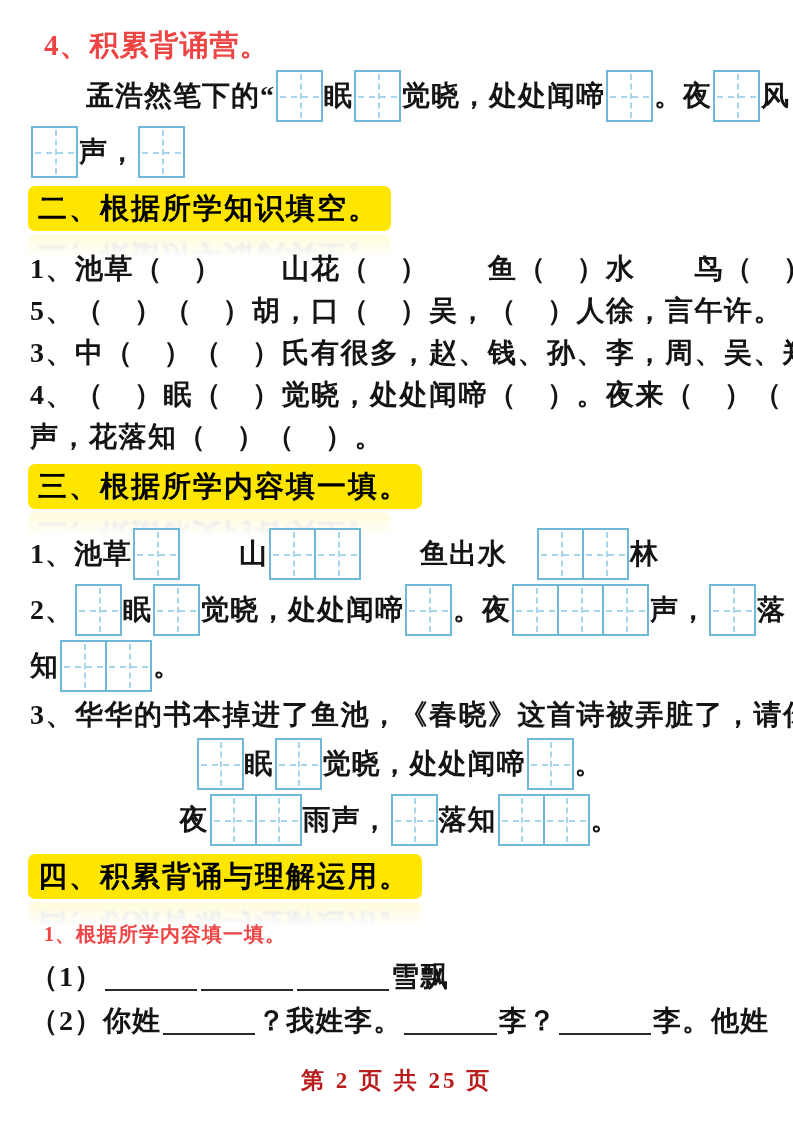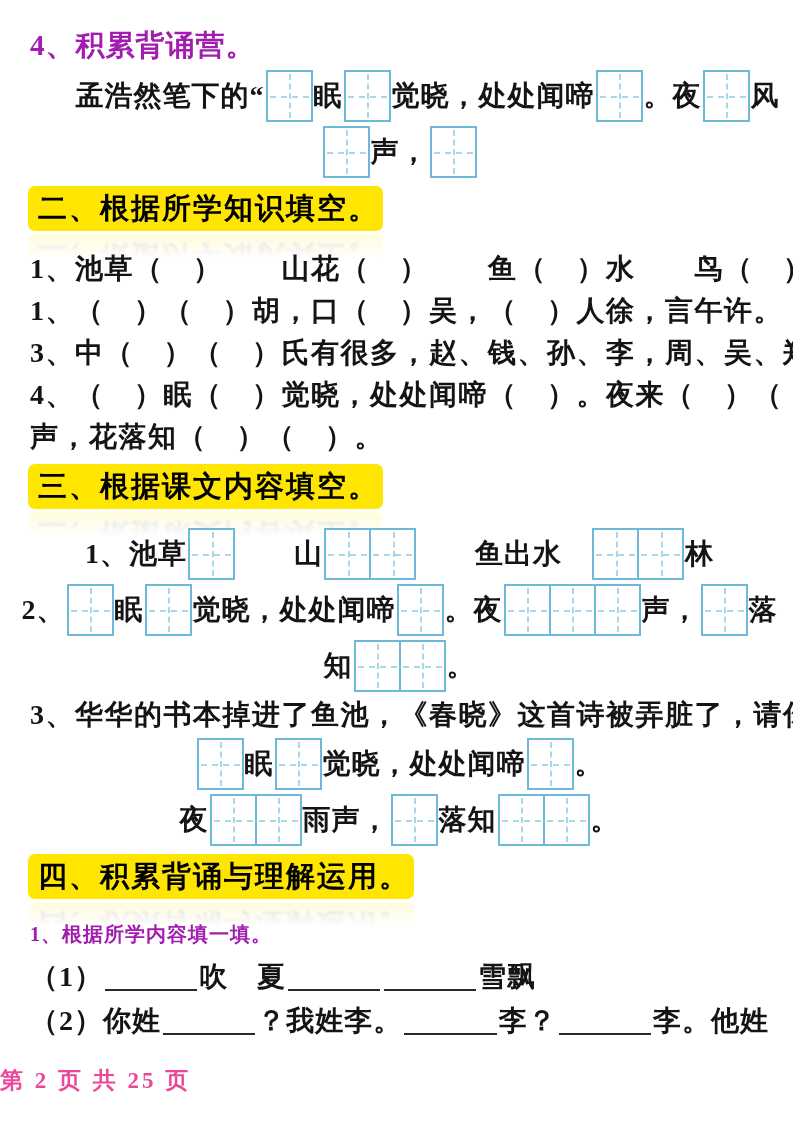--- a/index.html
+++ b/index.html
@@ -4,31 +4,31 @@
 <style>
   html,body{margin:0;padding:0;}
   body{
     width:793px;height:1122px;background:#ffffff;overflow:hidden;
     font-family:"Liberation Serif","DejaVu Serif",serif;color:#141414;
     position:relative;
   }
   .page{box-sizing:border-box;padding:26px 24px 0 28px;}
 
   .red-heading{
-    color:#a21caf;font-size:29px;font-weight:700;
-    line-height:38px;margin:0 0 4px 2px;letter-spacing:1px;
+    color:#ef4444;font-size:29px;font-weight:700;
+    line-height:38px;margin:0 0 4px 16px;letter-spacing:1px;
   }
   .red-heading.small{font-size:20px;line-height:36px;margin-top:2px;}
 
   .yh-wrap{position:relative;margin:6px 0 14px 0;height:48px;}
   .yh-box{
     display:inline-block;background:#ffe600;color:#000;
     font-family:"Liberation Sans","DejaVu Sans",sans-serif;
     font-weight:800;font-size:29px;line-height:38px;
-    padding:3px 4px 4px 10px;border-radius:7px;letter-spacing:2px;
+    padding:3px 12px 4px 10px;border-radius:7px;letter-spacing:2px;
   }
   .yh-reflect{
     position:absolute;top:100%;left:0;transform:scaleY(-1);
     opacity:.16;filter:blur(1px);pointer-events:none;
     -webkit-mask-image:linear-gradient(to top,rgba(0,0,0,.9),transparent 55%);
     mask-image:linear-gradient(to top,rgba(0,0,0,.9),transparent 55%);
   }
 
   .textline{
     font-size:28px;line-height:42px;letter-spacing:1.5px;
@@ -38,66 +38,66 @@
     font-size:28px;line-height:42px;letter-spacing:1px;
     white-space:pre;display:flex;align-items:baseline;margin:2px 0 0 2px;font-weight:600;
   }
   .blank{
     display:inline-block;border-bottom:2px solid #2a2a2a;
     height:4px;align-self:flex-end;margin:0 2px 7px 2px;
   }
 
   .boxline{
     display:flex;align-items:center;min-height:56px;margin:0 0 0 2px;
-    white-space:pre;font-weight:600;justify-content:center;
+    white-space:pre;font-weight:600;
   }
   .boxline.center{justify-content:center;}
   .boxline .txt{font-size:28px;letter-spacing:1px;}
   .box-group{display:flex;flex-shrink:0;margin:0 1px;}
   .tian{
     width:47px;height:52px;box-sizing:border-box;
     border:2px solid #6fb9d8;background:#fff;position:relative;flex-shrink:0;
   }
   .box-group .tian + .tian{margin-left:-2px;}
   .tian::before{
     content:"";position:absolute;left:2px;right:2px;top:50%;
     border-top:2px dashed #a9d6ea;
   }
   .tian::after{
     content:"";position:absolute;top:2px;bottom:2px;left:50%;
     border-left:2px dashed #a9d6ea;
   }
 
   .footer{
-    position:absolute;left:0;right:0;bottom:26px;text-align:left;
-    color:#ec4899;font-size:23px;letter-spacing:3px;font-weight:600;
+    position:absolute;left:0;right:0;bottom:26px;text-align:center;
+    color:#b91c1c;font-size:23px;letter-spacing:3px;font-weight:600;
     font-family:"Liberation Serif","DejaVu Serif",serif;
   }
 </style>
 </head>
 <body>
 
 <div class="page">
   <div>
       <div class="red-heading">4、积累背诵营。</div>
       <div class="boxline" style="padding-left: 56px;"><span class="txt">孟浩然笔下的“</span><span class="box-group"><span class="tian"></span></span><span class="txt">眠</span><span class="box-group"><span class="tian"></span></span><span class="txt">觉晓，处处闻啼</span><span class="box-group"><span class="tian"></span></span><span class="txt">。夜</span><span class="box-group"><span class="tian"></span></span><span class="txt">风</span></div>
       <div class="boxline"><span class="box-group"><span class="tian"></span></span><span class="txt">声，</span><span class="box-group"><span class="tian"></span></span></div>
       <div class="yh-wrap"><span class="yh-box">二、根据所学知识填空。</span><span class="yh-box yh-reflect">二、根据所学知识填空。</span></div>
       <div class="textline">1、池草（　）　　山花（　）　　鱼（　）水　　鸟（　）（　）</div>
-      <div class="textline">1、（　）（　）胡，口（　）吴，（　）人徐，言午许。</div>
+      <div class="textline">5、（　）（　）胡，口（　）吴，（　）人徐，言午许。</div>
       <div class="textline">3、中（　）（　）氏有很多，赵、钱、孙、李，周、吴、郑、</div>
       <div class="textline">4、（　）眠（　）觉晓，处处闻啼（　）。夜来（　）（　）</div>
       <div class="textline">声，花落知（　）（　）。</div>
-      <div class="yh-wrap"><span class="yh-box">三、根据课文内容填空。</span><span class="yh-box yh-reflect">三、根据课文内容填空。</span></div>
+      <div class="yh-wrap"><span class="yh-box">三、根据所学内容填一填。</span><span class="yh-box yh-reflect">三、根据课文内容填空。</span></div>
       <div class="boxline"><span class="txt">1、池草</span><span class="box-group"><span class="tian"></span></span><span class="txt">　　山</span><span class="box-group"><span class="tian"></span><span class="tian"></span></span><span class="txt">　　鱼出水　</span><span class="box-group"><span class="tian"></span><span class="tian"></span></span><span class="txt">林</span></div>
       <div class="boxline"><span class="txt">2、</span><span class="box-group"><span class="tian"></span></span><span class="txt">眠</span><span class="box-group"><span class="tian"></span></span><span class="txt">觉晓，处处闻啼</span><span class="box-group"><span class="tian"></span></span><span class="txt">。夜</span><span class="box-group"><span class="tian"></span><span class="tian"></span><span class="tian"></span></span><span class="txt">声，</span><span class="box-group"><span class="tian"></span></span><span class="txt">落</span></div>
       <div class="boxline"><span class="txt">知</span><span class="box-group"><span class="tian"></span><span class="tian"></span></span><span class="txt">。</span></div>
       <div class="textline">3、华华的书本掉进了鱼池，《春晓》这首诗被弄脏了，请你根</div>
       <div class="boxline center"><span class="box-group"><span class="tian"></span></span><span class="txt">眠</span><span class="box-group"><span class="tian"></span></span><span class="txt">觉晓，处处闻啼</span><span class="box-group"><span class="tian"></span></span><span class="txt">。</span></div>
       <div class="boxline center"><span class="txt">夜</span><span class="box-group"><span class="tian"></span><span class="tian"></span></span><span class="txt">雨声，</span><span class="box-group"><span class="tian"></span></span><span class="txt">落知</span><span class="box-group"><span class="tian"></span><span class="tian"></span></span><span class="txt">。</span></div>
       <div class="yh-wrap"><span class="yh-box">四、积累背诵与理解运用。</span><span class="yh-box yh-reflect">四、积累背诵与理解运用。</span></div>
       <div class="red-heading small">1、根据所学内容填一填。</div>
-      <div class="blankline"><span class="txt">（1）</span><span class="blank" style="width: 92px;"></span><span class="txt">吹　夏</span><span class="blank" style="width: 92px;"></span><span class="blank" style="width: 92px;"></span><span class="txt">雪飘</span></div>
+      <div class="blankline"><span class="txt">（1）</span><span class="blank" style="width: 92px;"></span><span class="blank" style="width: 92px;"></span><span class="blank" style="width: 92px;"></span><span class="txt">雪飘</span></div>
       <div class="blankline"><span class="txt">（2）你姓</span><span class="blank" style="width: 100px;"></span><span class="txt">？我姓李。</span><span class="blank" style="width: 100px;"></span><span class="txt">李？</span><span class="blank" style="width: 100px;"></span><span class="txt">李。他姓</span></div>
     </div>
 </div>
 
 <div class="footer">第 2 页 共 25 页</div>
 
 </body></html>

